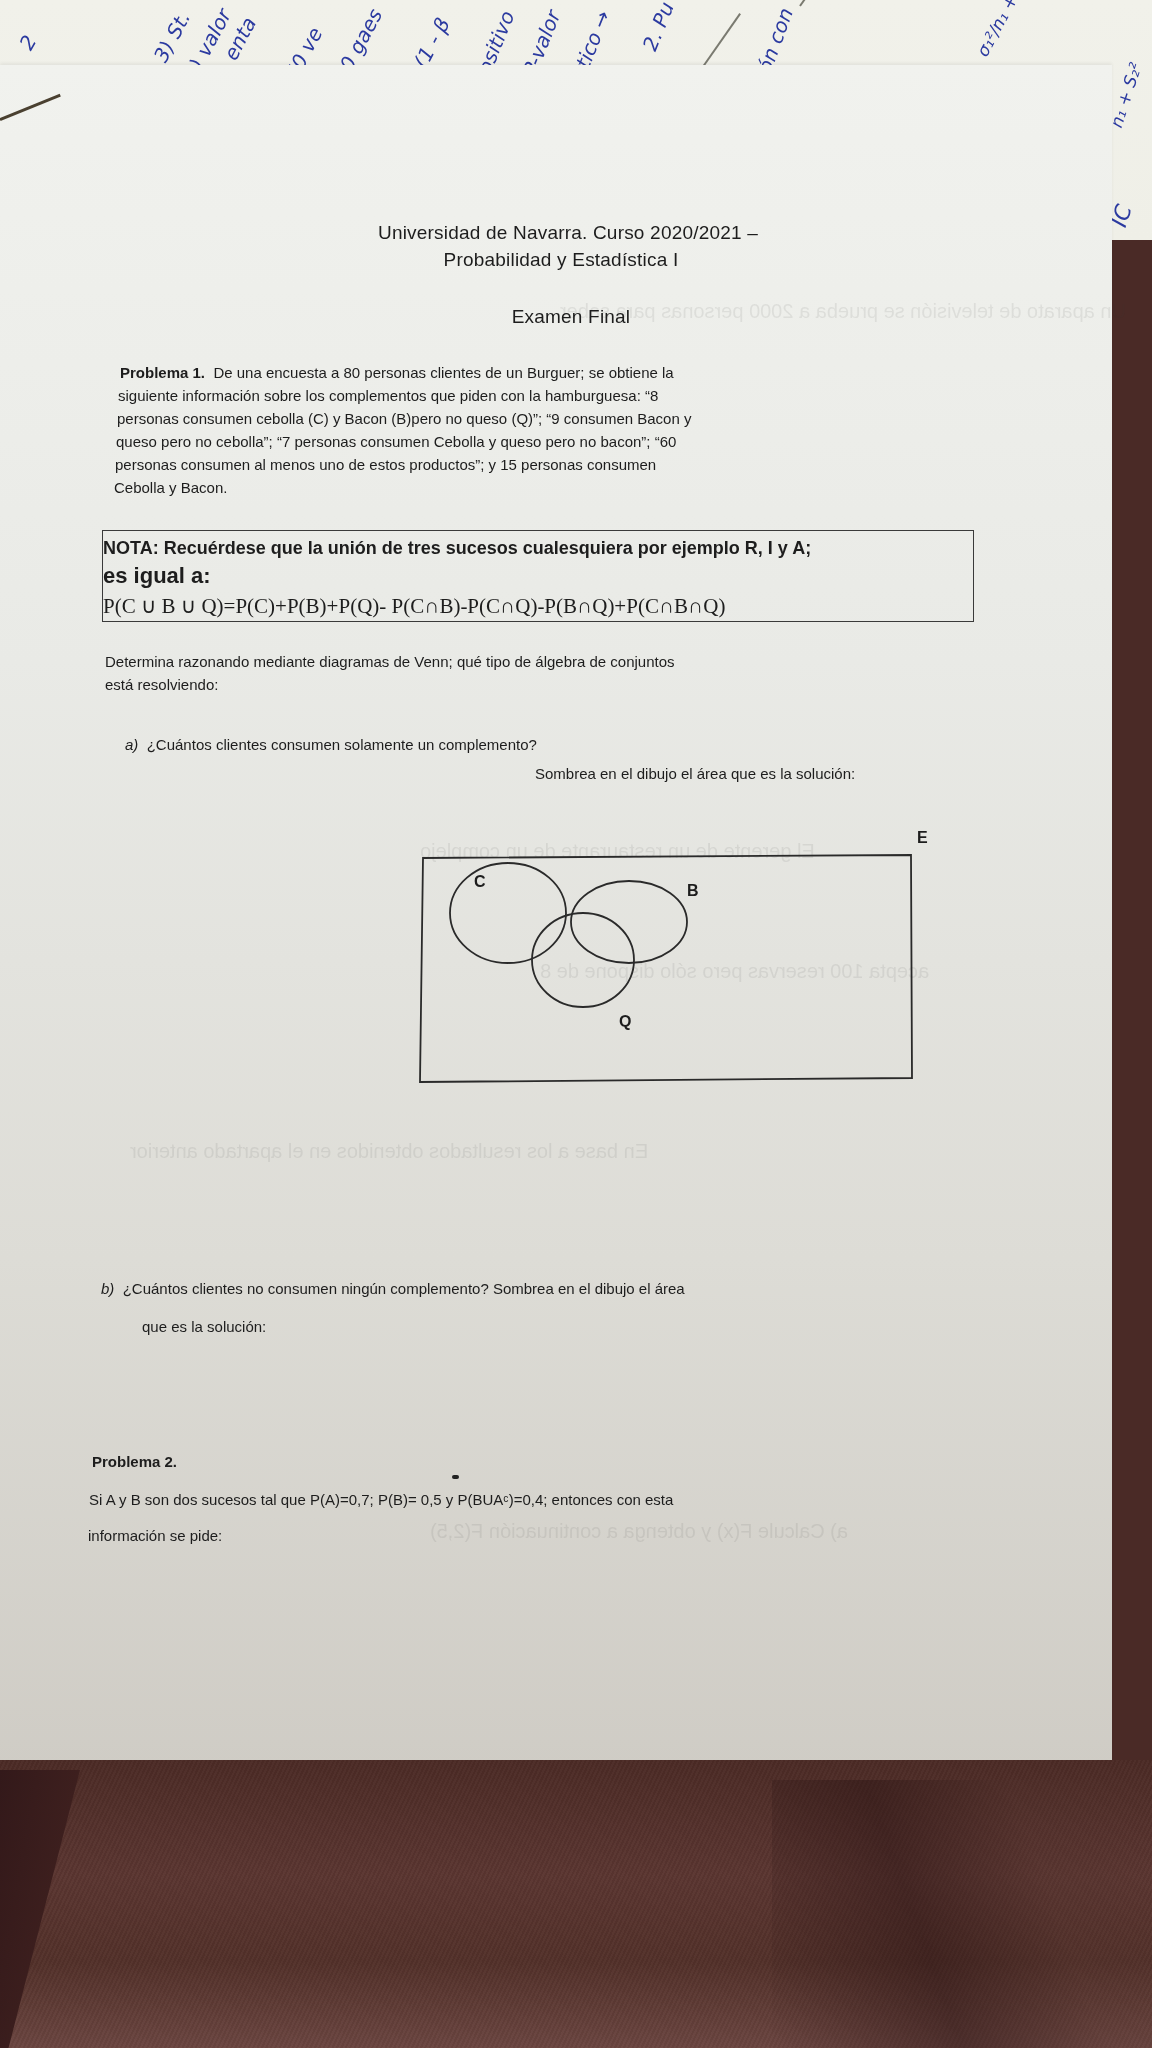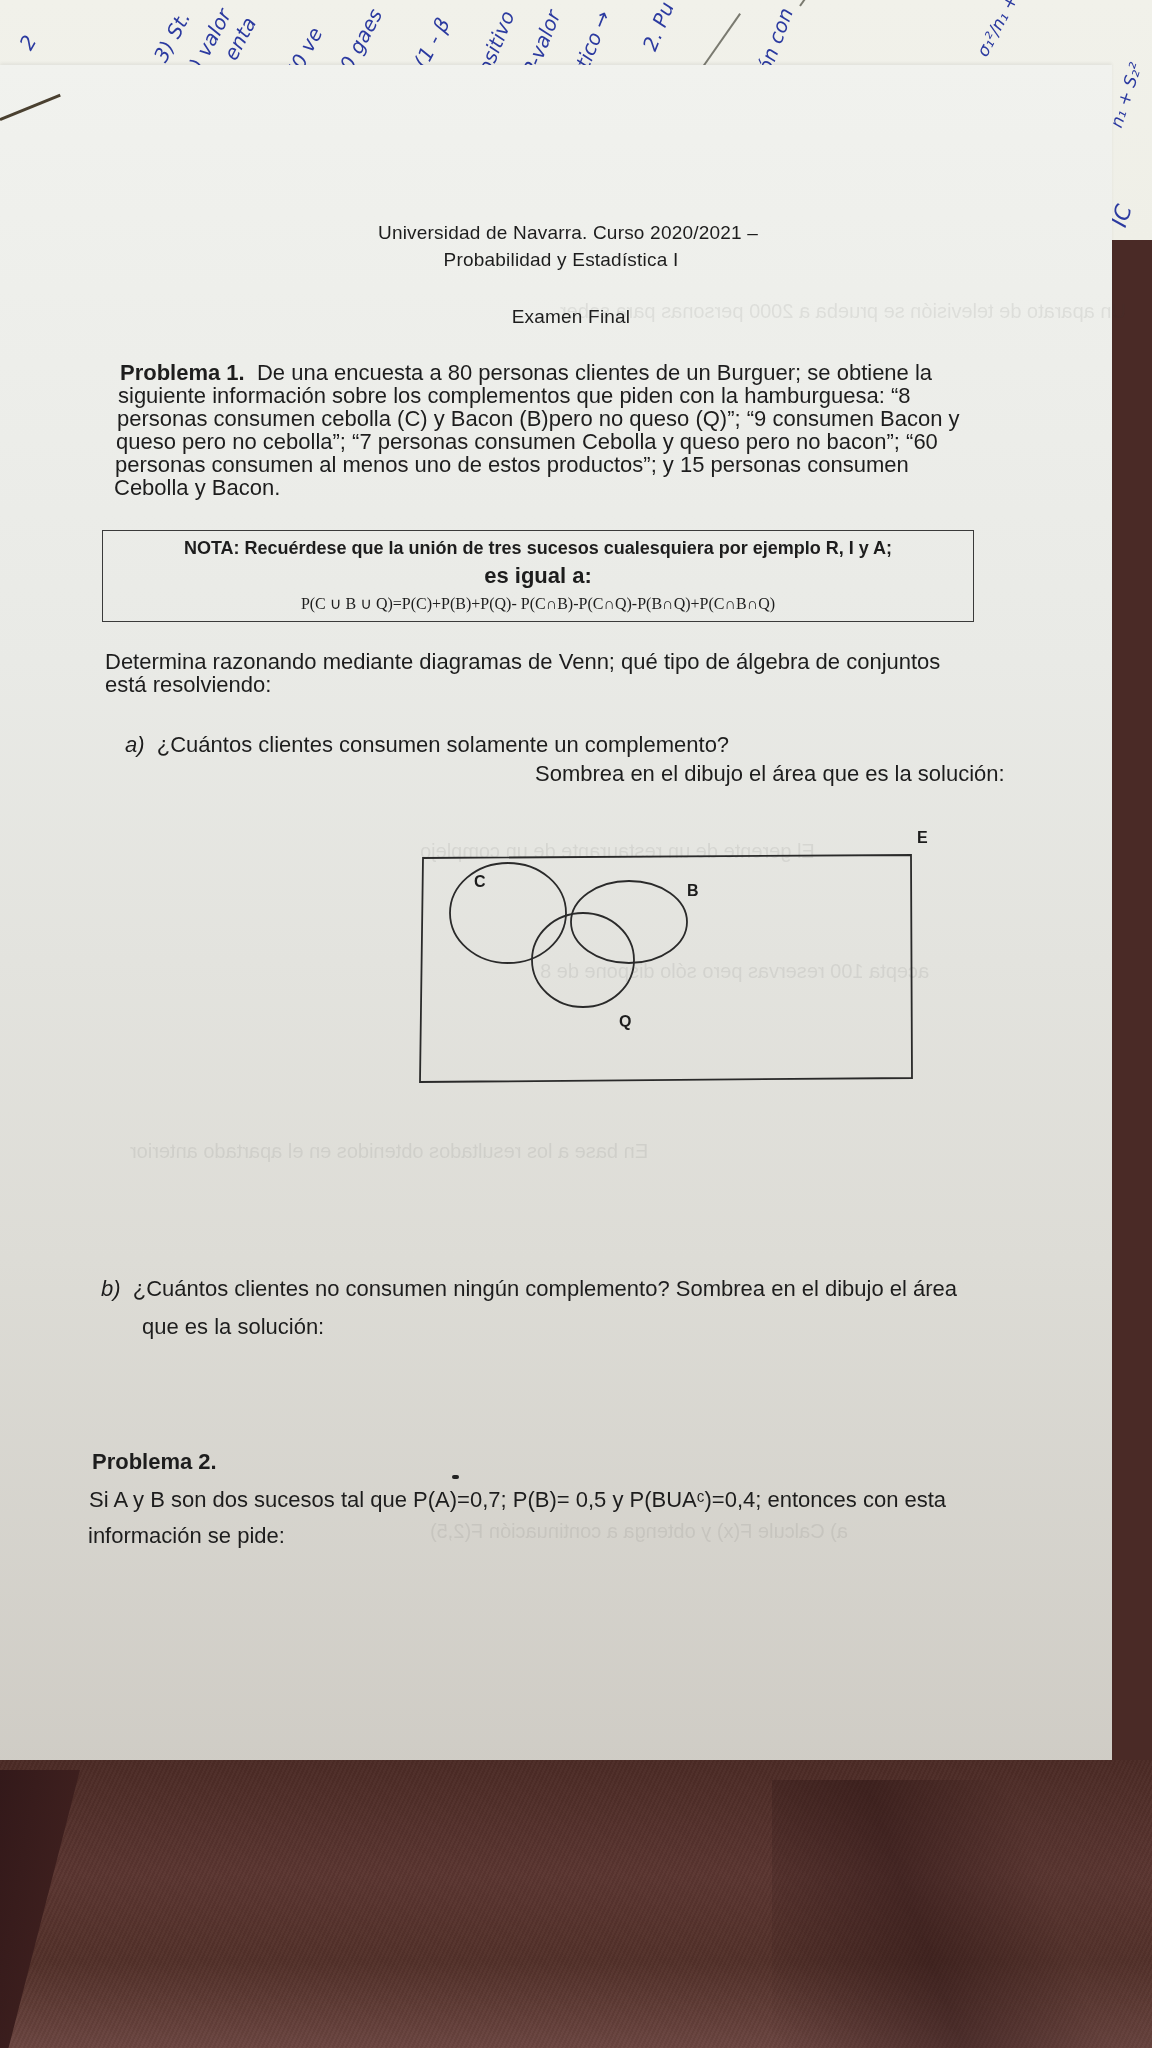--- a/index.html
+++ b/index.html
@@ -69,46 +69,45 @@
       color: #1d1d1d;
       font-family: "Liberation Sans", sans-serif;
     }
     .title {
       left: 0; width: 1152px;
       text-align: center;
       font-size: 19px;
       letter-spacing: 0.2px;
     }
     .body-text {
-      font-size: 22px;
+      font-size: 15px;
       line-height: 22px;
     }
     .nota-box {
       position: absolute;
       left: 102px; top: 530px;
       width: 872px; height: 92px;
       border: 1.5px solid #3a3a3a;
       box-sizing: border-box;
-      text-align: center;
     }
     .nota-line1 {
       font-weight: bold;
       font-size: 18px;
       margin-top: 7px;
       color: #1d1d1d;
     }
     .nota-line2 {
       font-weight: bold;
       font-size: 22px;
       margin-top: 4px;
       color: #1d1d1d;
     }
     .nota-formula {
       font-family: "Liberation Serif", serif;
-      font-size: 16px;
+      font-size: 21px;
       margin-top: 5px;
       color: #1d1d1d;
     }
     .venn-wrap {
       position: absolute;
       left: 410px; top: 825px;
       width: 520px; height: 270px;
     }
     .ghost {
       position: absolute;

